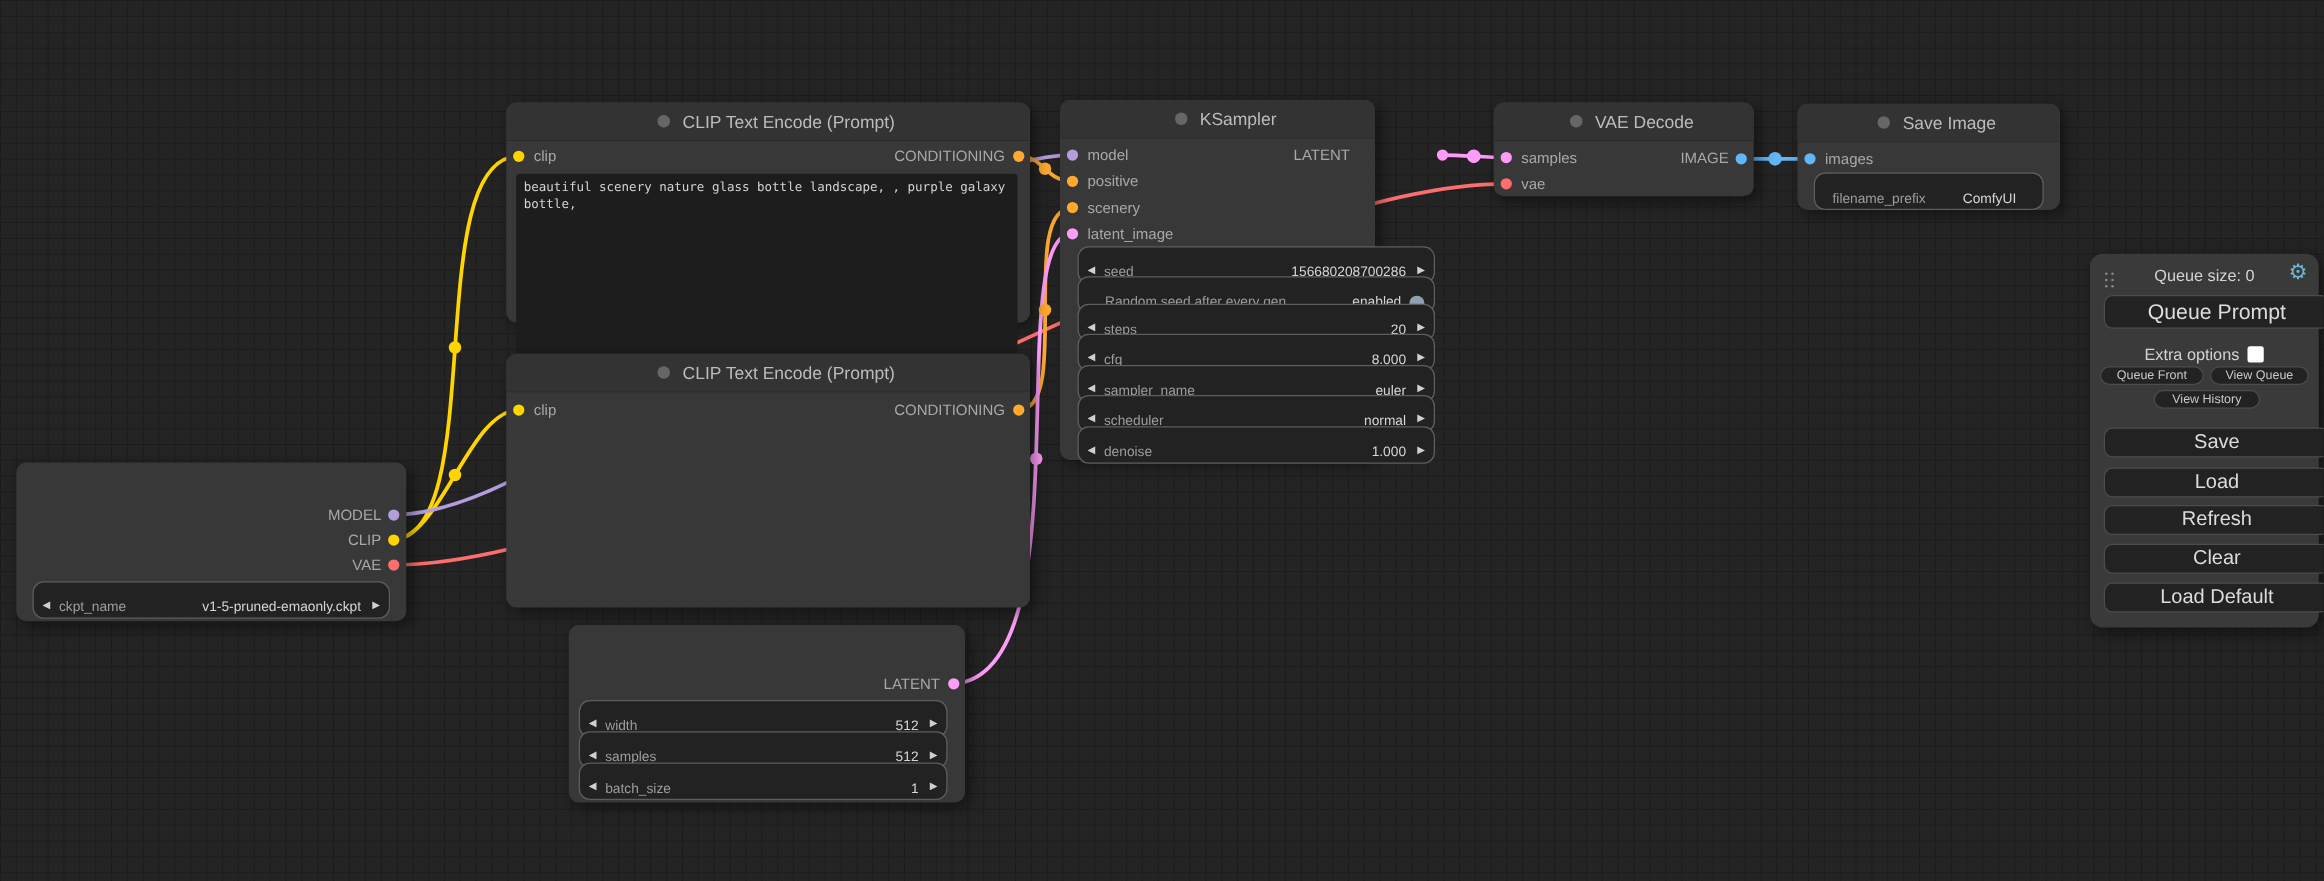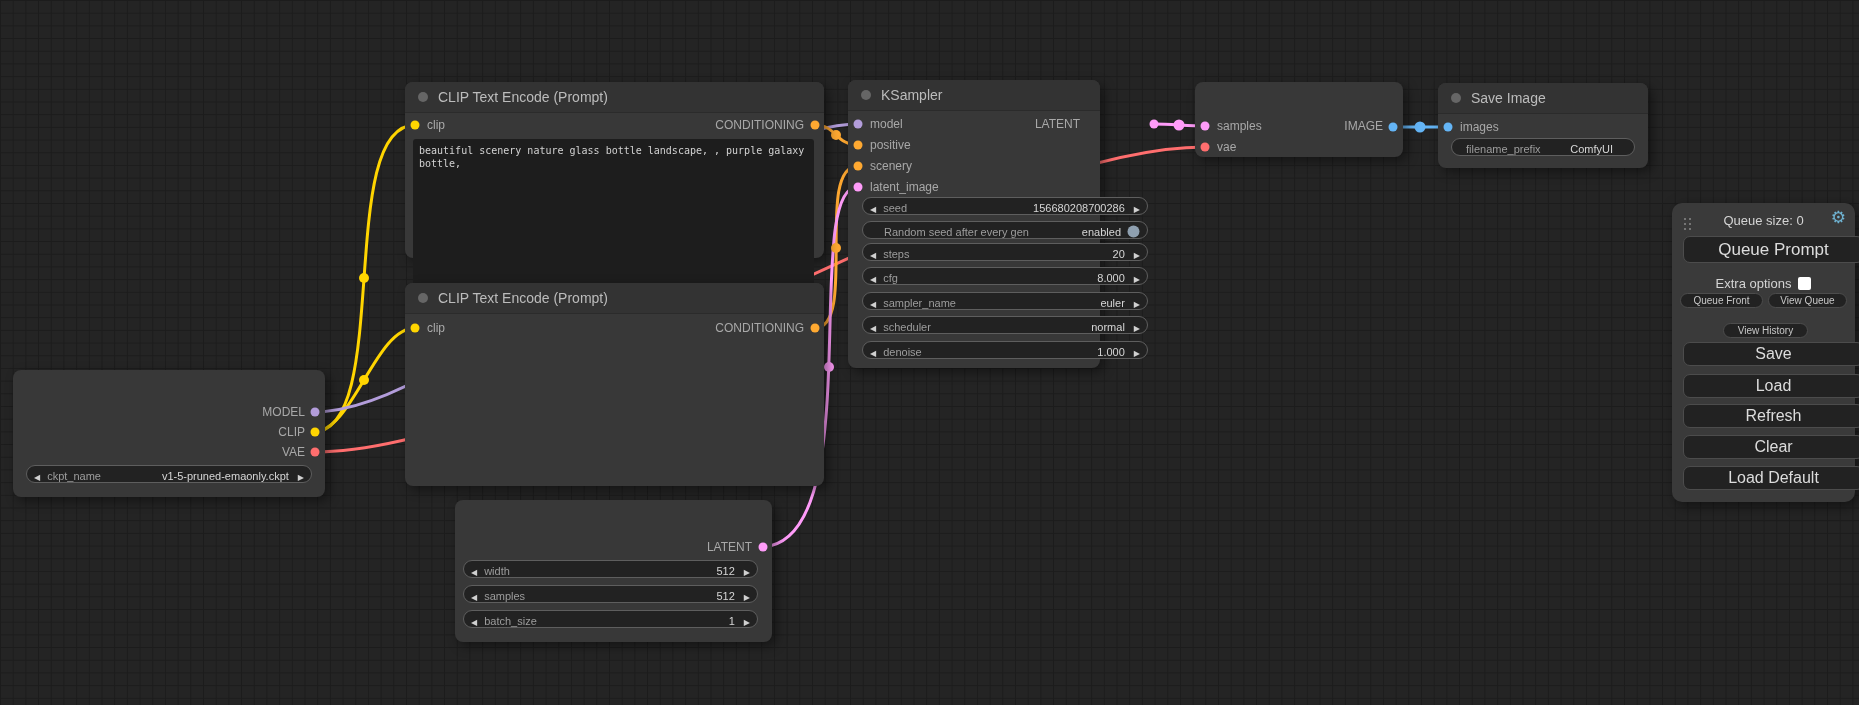--- a/index.html
+++ b/index.html
@@ -16,35 +16,35 @@
   #wires{z-index:1;}
   #ports{z-index:3;pointer-events:none;}
 
   .node{
     position:absolute;z-index:2;background:#383838;border-radius:8px;
     box-shadow:4px 4px 12px rgba(0,0,0,.45);
   }
   .ntitle{
     height:30px;background:#333333;border-radius:8px 8px 0 0;
     border-bottom:1px solid #2b2b2b;display:flex;align-items:center;
-    color:#bcbcbc;font-size:14px;
+    color:#bcbcbc;font-size:14px;justify-content:center;
   }
   .ndot{width:10px;height:10px;border-radius:50%;background:#666;margin:0 10px 0 13px;flex:none;}
   .slot{position:absolute;font-size:12px;color:#a8a8a8;line-height:14px;}
   .slot.in{left:22px;}
   .slot.out{right:20px;text-align:right;}
   .ntext{
     position:absolute;background:#1d1d1d;border-radius:3px;box-sizing:border-box;
     padding:5px 6px;font-family:"DejaVu Sans Mono",monospace;font-size:10px;line-height:13px;
     color:#d2d2d2;white-space:pre-wrap;word-wrap:break-word;overflow:hidden;
   }
   .widget{
     position:absolute;box-sizing:border-box;height:18px;background:#222222;
-    border:1px solid #5e5e5e;border-radius:9px;display:flex;align-items:flex-end;
-    font-size:11px;color:#d6d6d6;padding:0 7px;
+    border:1px solid #5e5e5e;border-radius:9px;display:flex;align-items:flex-start;
+    font-size:11px;color:#d6d6d6;padding:14px 7px;
   }
   .arrow{font-size:8px;color:#d0d0d0;line-height:1;flex:none;}
   .w-name{color:#9d9d9d;margin-left:7px;white-space:nowrap;}
   .w-name.tindent{margin-left:14px;}
   .w-val{margin-left:auto;margin-right:9px;white-space:nowrap;}
   .w-val.noarrow{margin-right:2px;}
   .toggle{flex:none;margin-left:4px;}
 
   .menu{
     position:absolute;z-index:4;left:1672px;top:203px;width:183px;height:299px;
@@ -201,20 +201,24 @@
     </div>
     <div class="widget" style="left:8px;top:110px;width:295px">
       <span class="arrow">◀</span>
       <span class="w-name">batch_size</span>
       <span class="w-val">1</span>
       <span class="arrow">▶</span>
     </div>
   </div>
 
   <div class="node" style="left:1195px;top:82px;width:208px;height:75px">
+    <div class="ntitle">
+      <span class="ndot"></span>
+      <span>VAE Decode</span>
+    </div>
     <span class="slot in" style="top:37px">samples</span>
     <span class="slot in" style="top:58px">vae</span>
     <span class="slot out" style="top:37px">IMAGE</span>
   </div>
 
   <div class="node" style="left:1438px;top:83px;width:210px;height:85px">
     <div class="ntitle">
       <span class="ndot"></span>
       <span>Save Image</span>
     </div>
@@ -252,21 +256,21 @@
 
     <div class="btn big qp" style="top:33px">Queue Prompt</div>
 
     <div class="extra">
       <span>Extra options</span>
       <span class="cbx"></span>
     </div>
 
     <div class="btn sm" style="left:8px;top:90px;width:83px">Queue Front</div>
     <div class="btn sm" style="left:96px;top:90px;width:79px">View Queue</div>
-    <div class="btn sm" style="left:51px;top:120px;width:85px">View History</div>
+    <div class="btn sm" style="left:51px;top:109px;width:85px">View History</div>
 
     <div class="btn big" style="top:139px">Save</div>
     <div class="btn big" style="top:171px">Load</div>
     <div class="btn big" style="top:201px">Refresh</div>
     <div class="btn big" style="top:232px">Clear</div>
     <div class="btn big" style="top:263px">Load Default</div>
   </div>
 
 </div>
 

